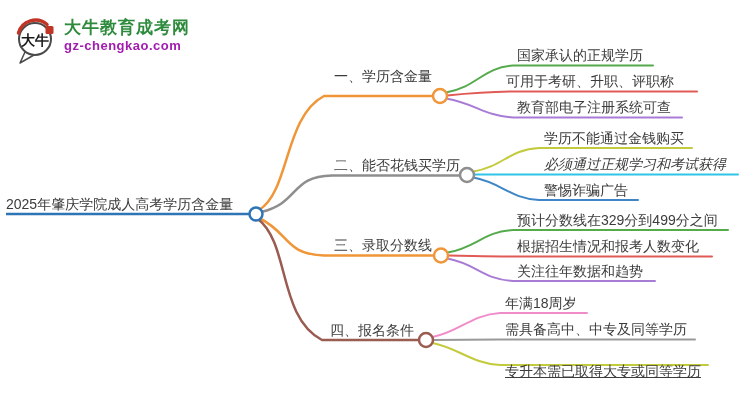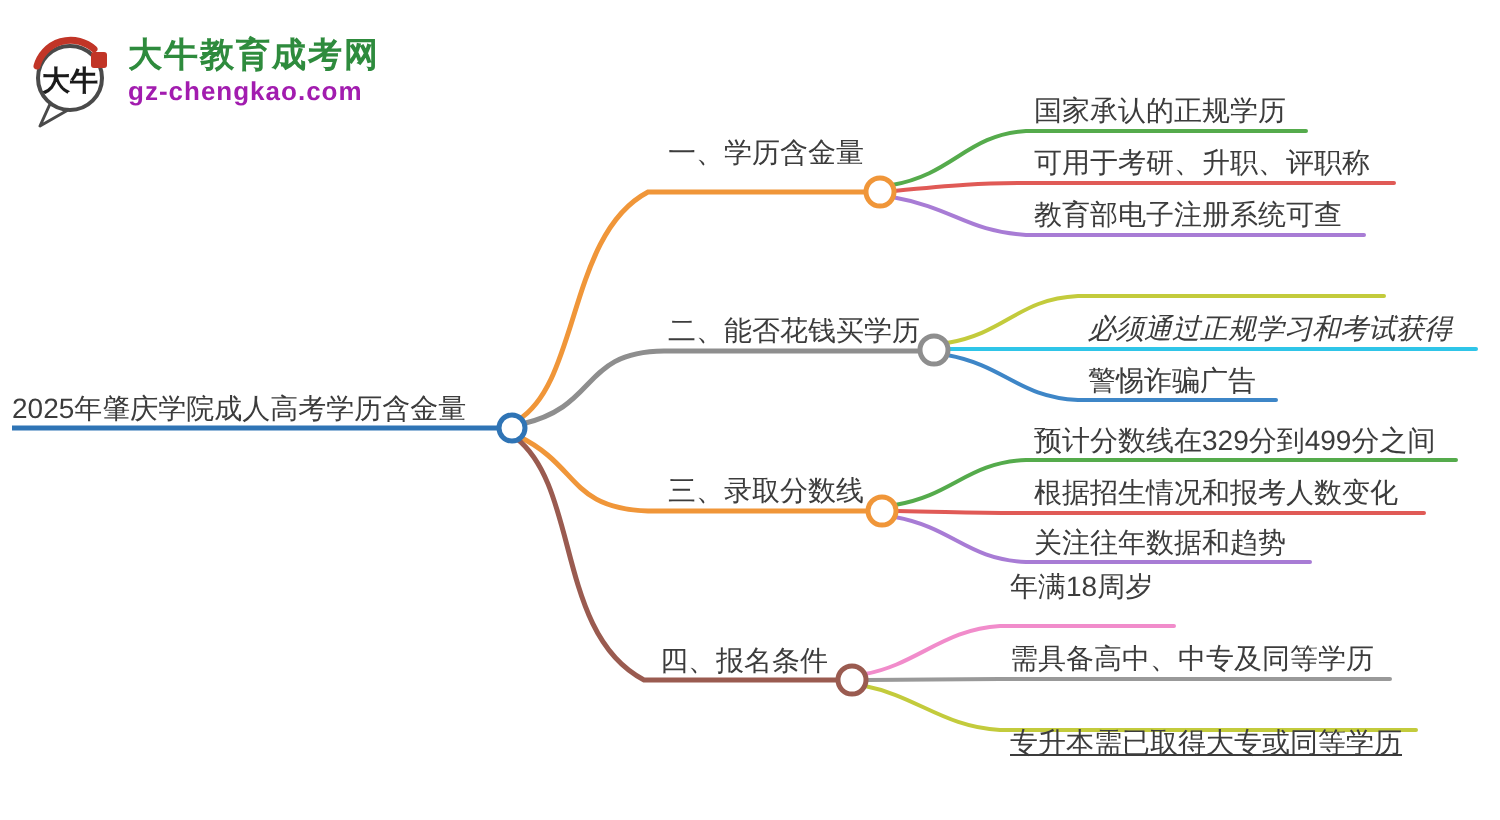--- a/index.html
+++ b/index.html
@@ -71,27 +71,28 @@
   </div>
 
   <div class="node-label central-label" style="left:6px;top:195px;">2025年肇庆学院成人高考学历含金量</div>
 
   <div class="node-label branch-label" style="left:334px;top:67px;">一、学历含金量</div>
   <div class="node-label branch-label" style="left:334px;top:156px;">二、能否花钱买学历</div>
   <div class="node-label branch-label" style="left:334px;top:236px;">三、录取分数线</div>
   <div class="node-label branch-label" style="left:330px;top:321px;">四、报名条件</div>
 
   <div class="node-label leaf-label" style="left:517px;top:46px;">国家承认的正规学历</div>
-  <div class="node-label leaf-label" style="left:517px;top:72px;">可用于考研、升职、评职称</div>
+  <div class="node-label leaf-label" style="left:506px;top:72px;">可用于考研、升职、评职称</div>
   <div class="node-label leaf-label" style="left:517px;top:98px;">教育部电子注册系统可查</div>
 
+  <div class="node-label leaf-label" style="left:544px;top:129px;">学历不能通过金钱购买</div>
   <div class="node-label leaf-label" style="left:544px;top:155px;font-style:italic;">必须通过正规学习和考试获得</div>
   <div class="node-label leaf-label" style="left:544px;top:181px;">警惕诈骗广告</div>
 
   <div class="node-label leaf-label" style="left:517px;top:211px;">预计分数线在329分到499分之间</div>
   <div class="node-label leaf-label" style="left:517px;top:237px;">根据招生情况和报考人数变化</div>
   <div class="node-label leaf-label" style="left:517px;top:262px;">关注往年数据和趋势</div>
 
-  <div class="node-label leaf-label" style="left:505px;top:284px;">年满18周岁</div>
+  <div class="node-label leaf-label" style="left:505px;top:294px;">年满18周岁</div>
   <div class="node-label leaf-label" style="left:505px;top:320px;">需具备高中、中专及同等学历</div>
   <div class="node-label leaf-label" style="left:505px;top:362px;text-decoration:underline;">专升本需已取得大专或同等学历</div>
 
 </div>
 
 </body></html>

